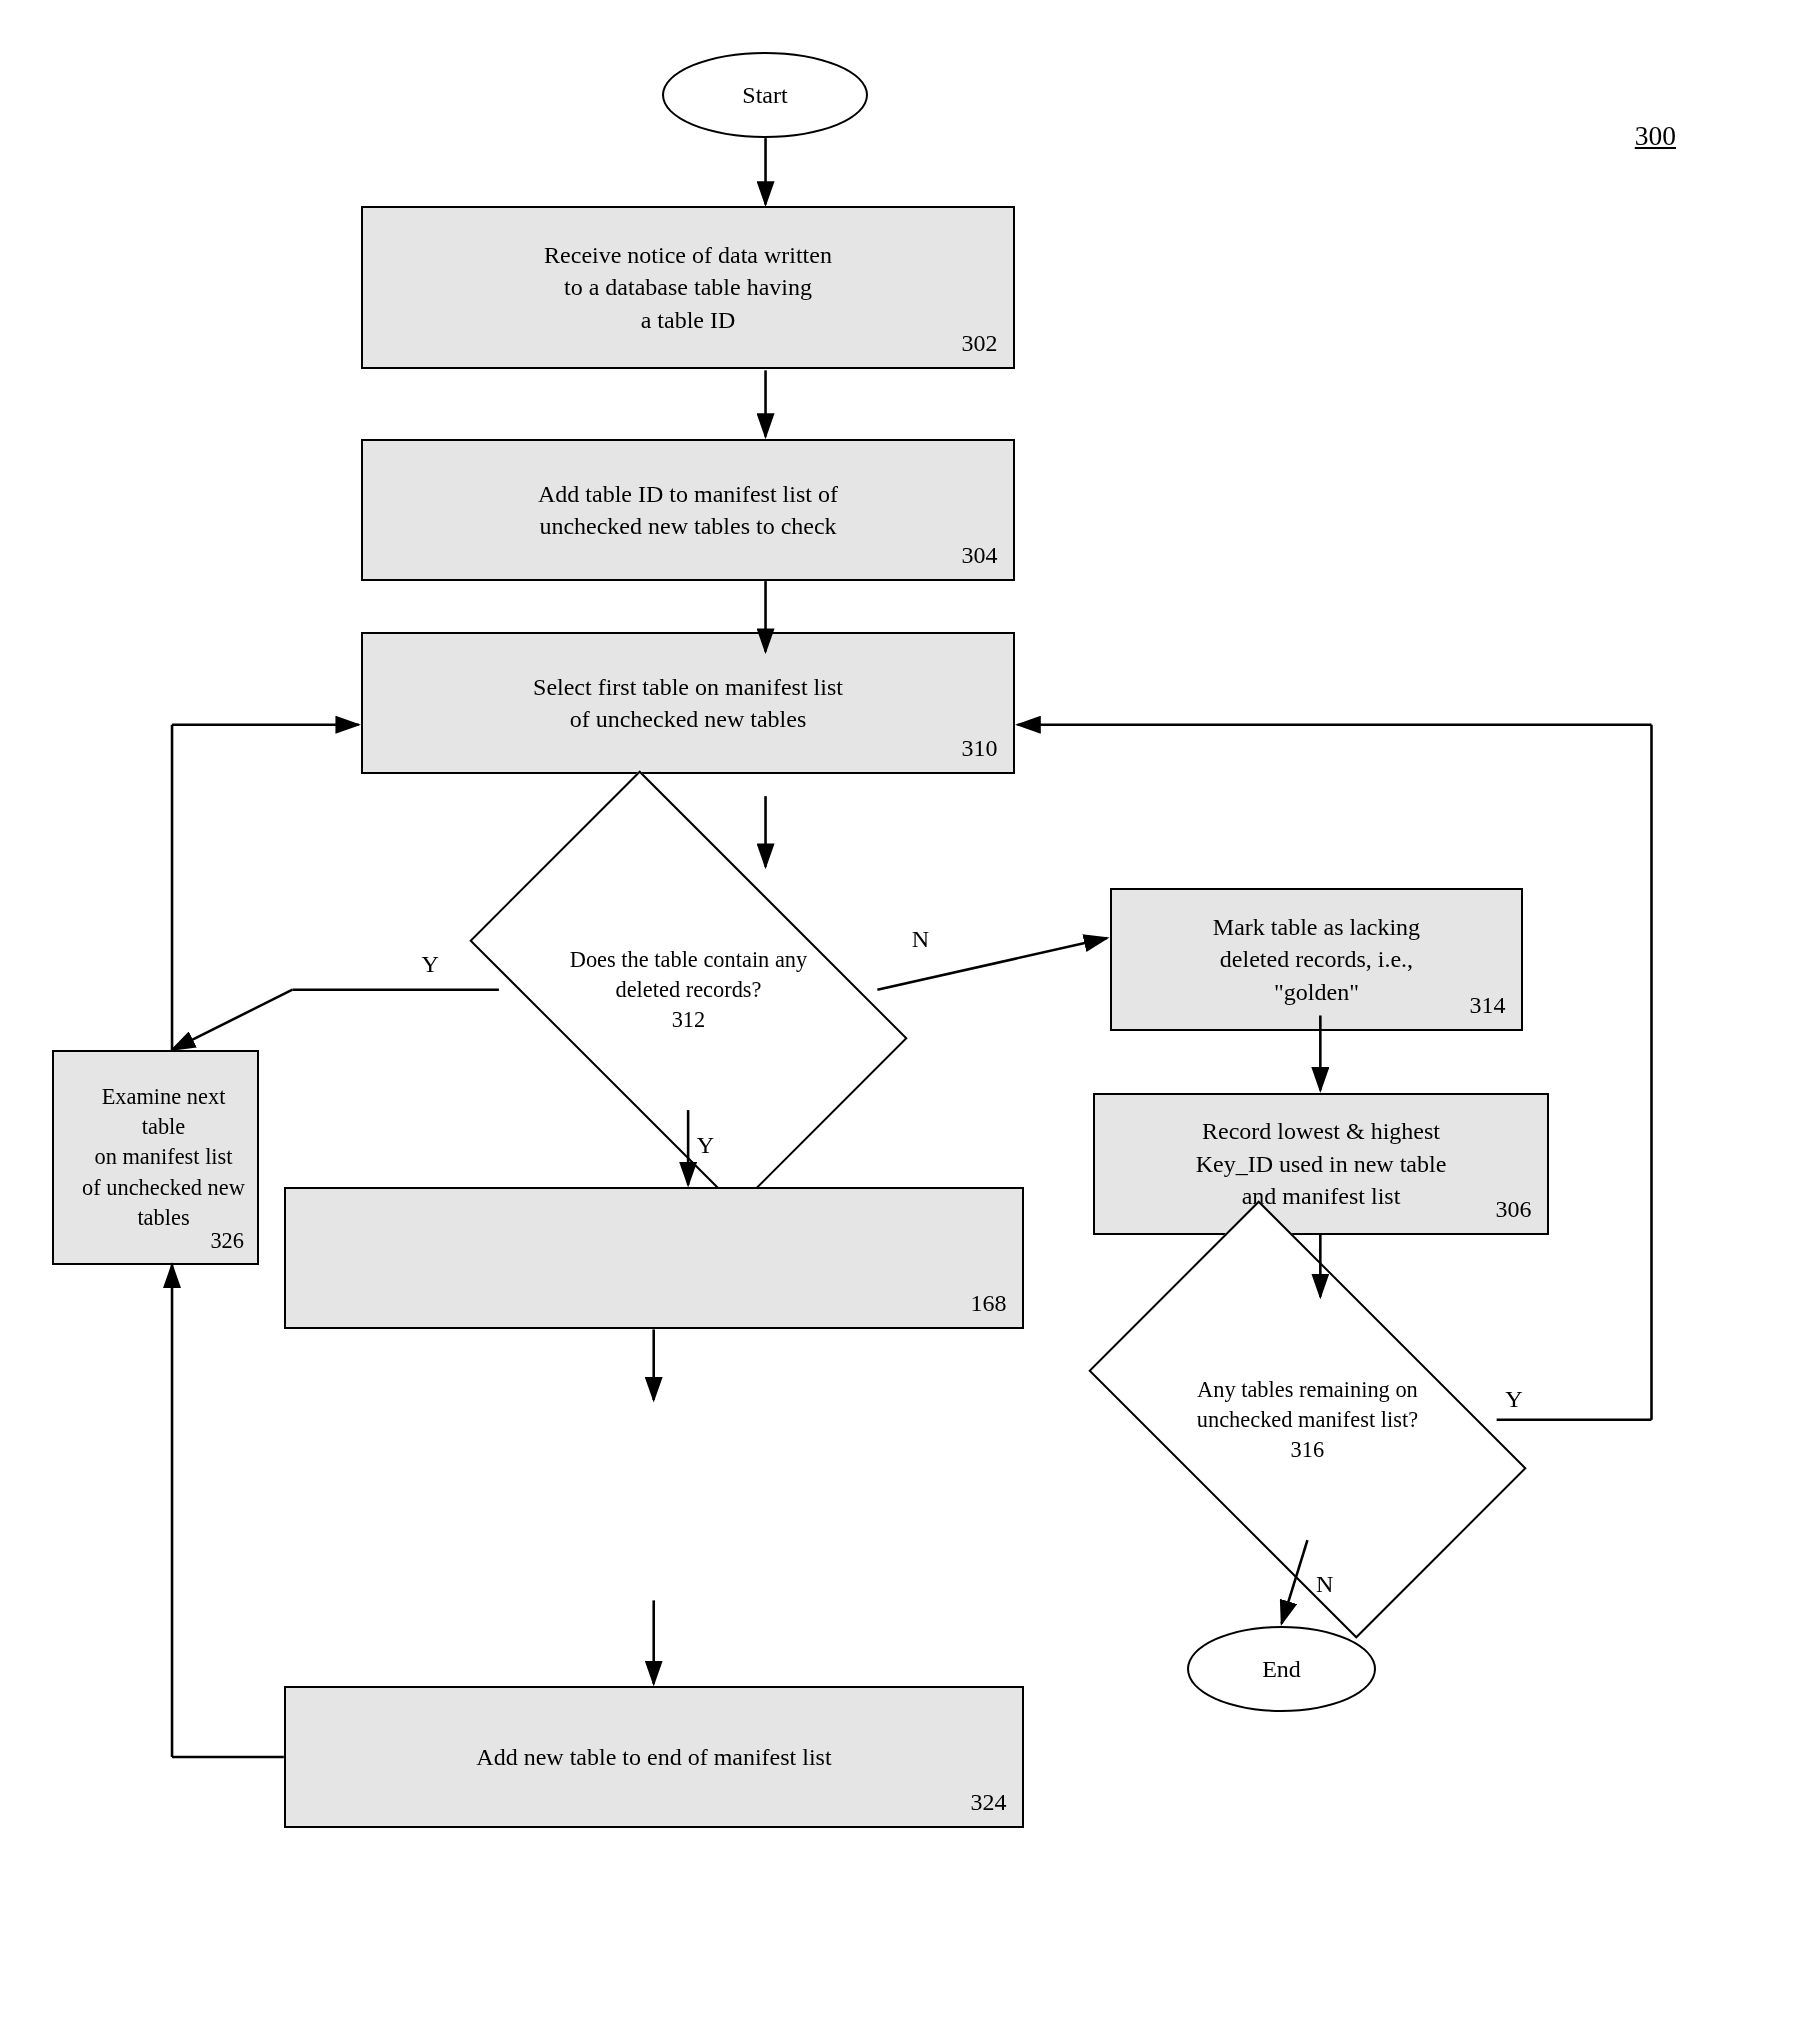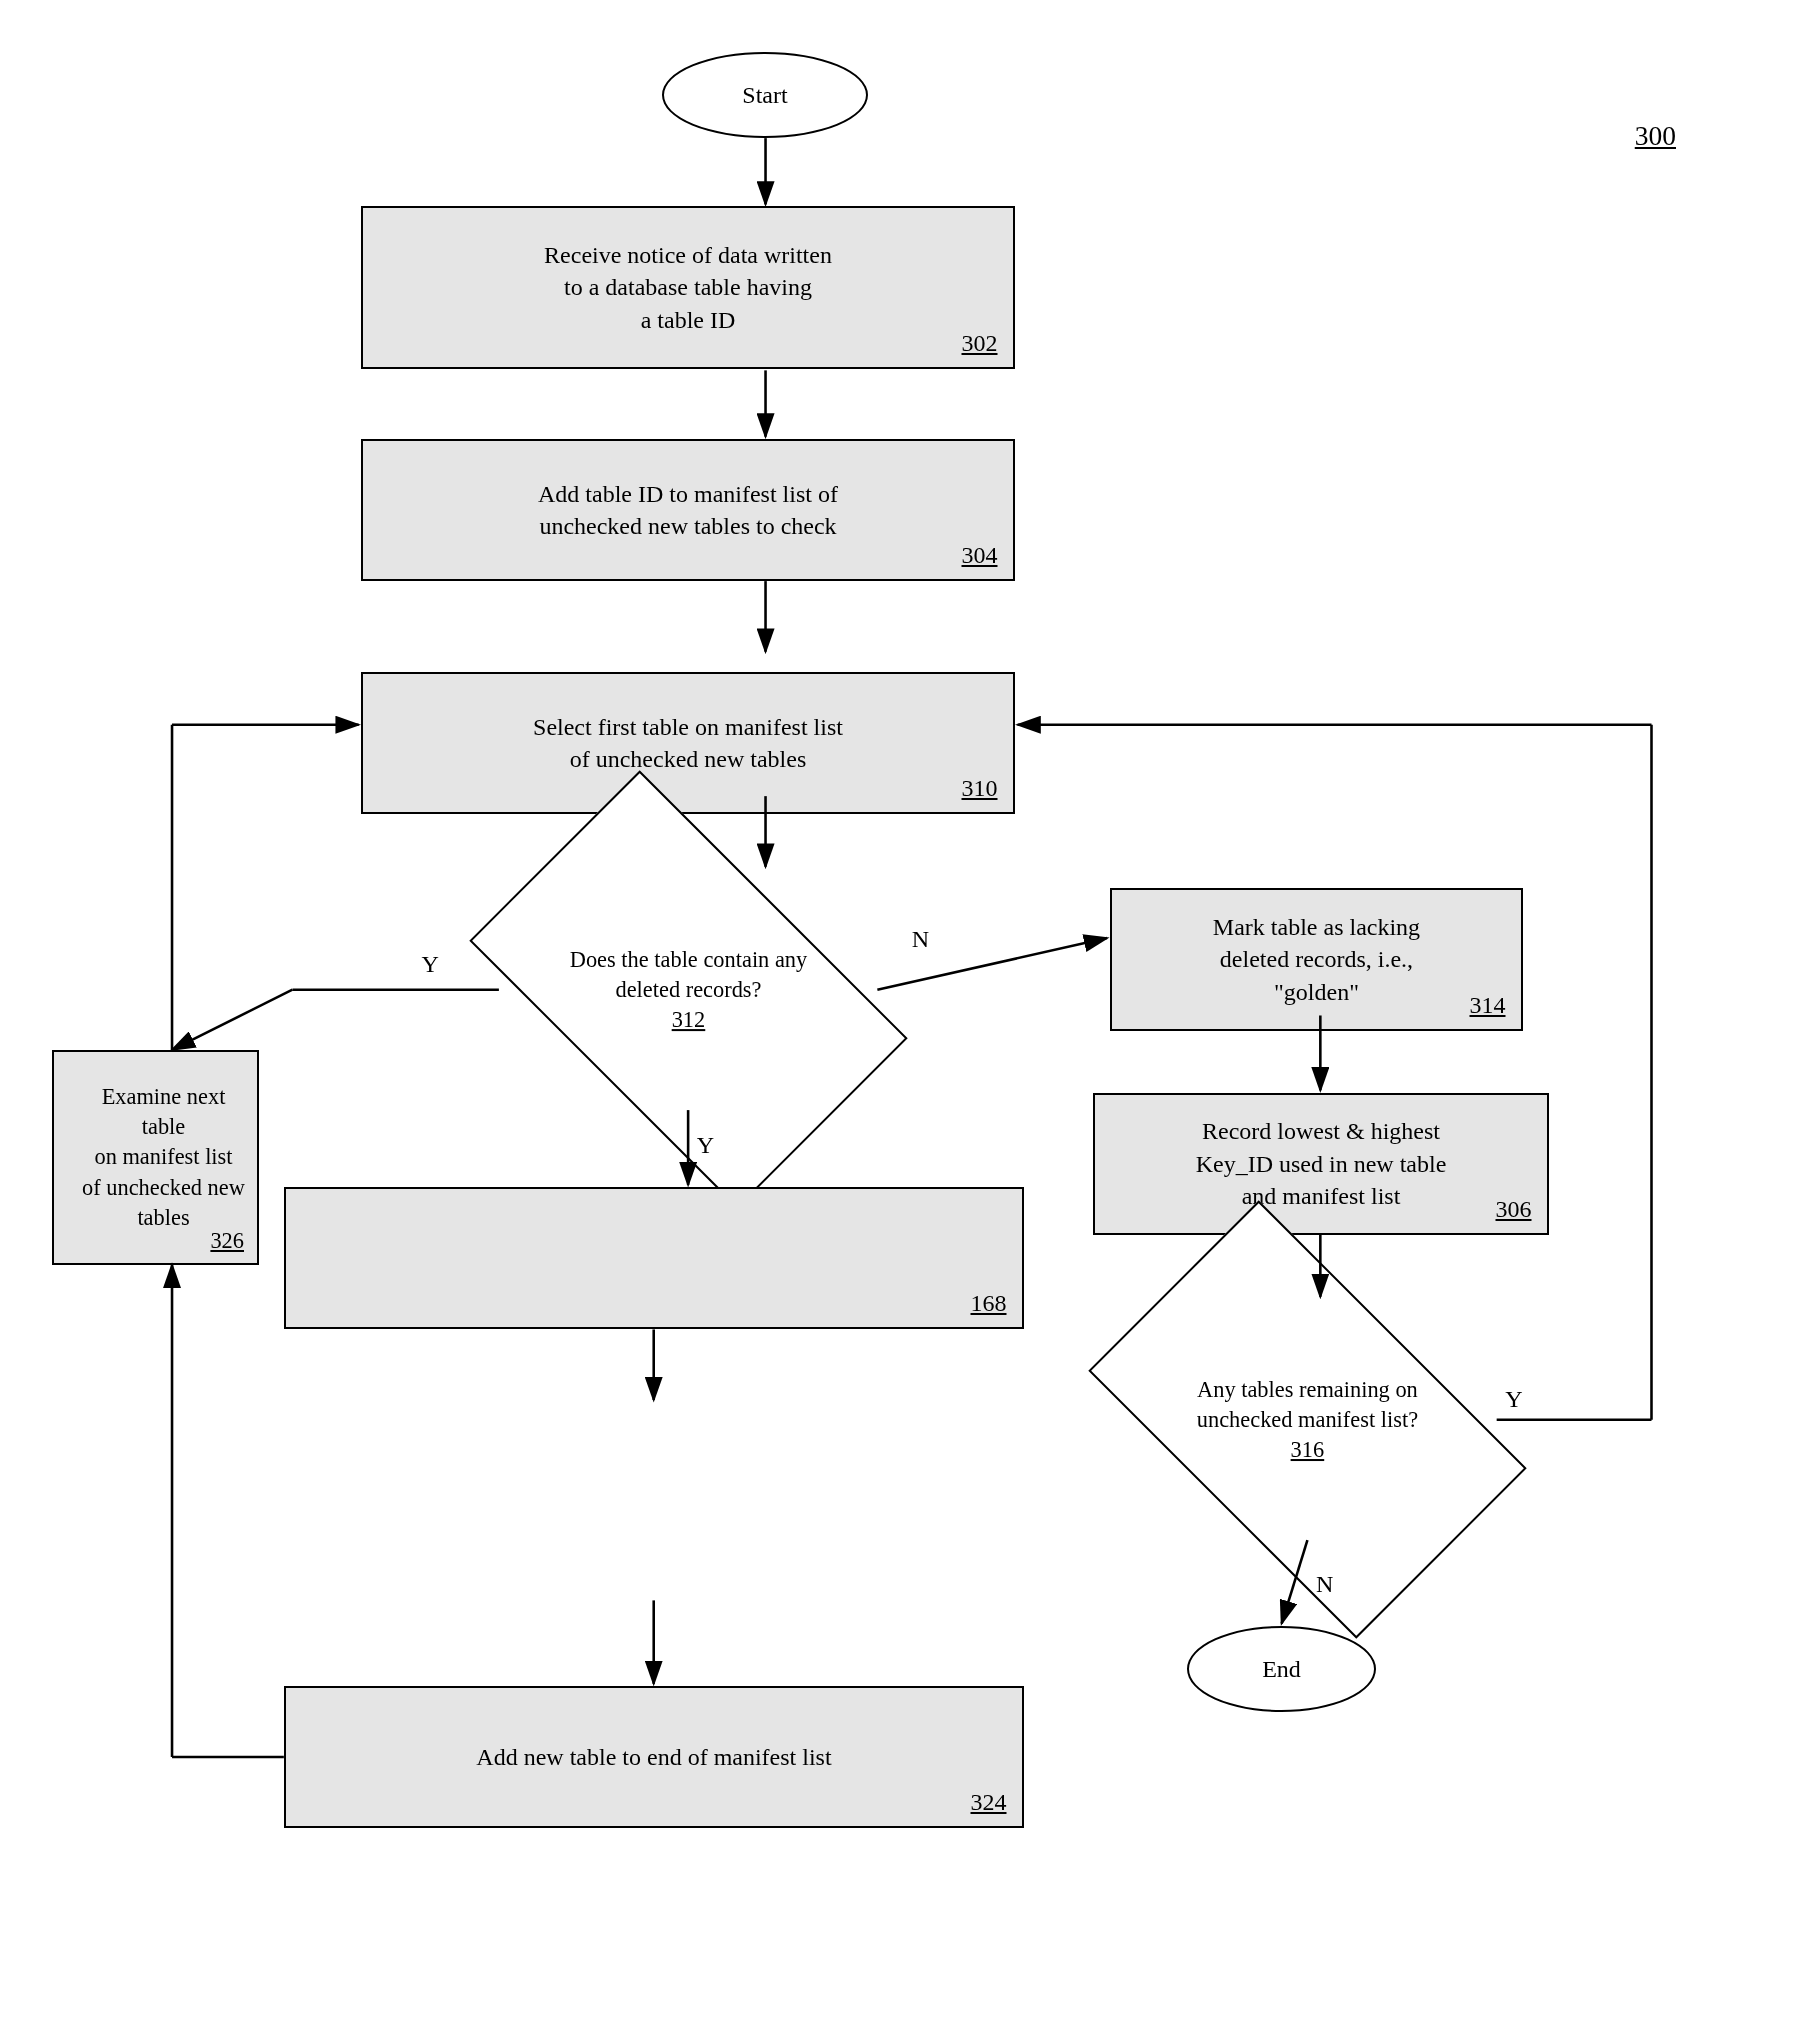--- a/index.html
+++ b/index.html
@@ -50,21 +50,20 @@
       line-height: 1.3;
     }
 
     .shape-text {
       font-size: 24px;
       line-height: 1.35;
       padding: 6.9px 12px;
     }
 
     .ref-num {
-      text-decoration: underline;
       font-size: 24px;
     }
 
     
     .arrows-svg {
       position: absolute;
       top: 0;
       left: 0;
       width: 1796px;
       height: 2043px;
@@ -92,21 +91,21 @@
   </div>
 
   <div class="shape rect" style="left:361px; top:439px; width:654px; height:142px;">
     <div class="shape-text">
       Add table ID to manifest list of<br>
       unchecked new tables to check
     </div>
     <span class="ref-num" style="position:absolute; right:15.5px; bottom:10.3px;">304</span>
   </div>
 
-  <div class="shape rect" style="left:361px; top:672px; width:654px; height:142px;">
+  <div class="shape rect" style="left:361px; top:632px; width:654px; height:142px;">
     <div class="shape-text">
       Select first table on manifest list<br>
       of unchecked new tables
     </div>
     <span class="ref-num" style="position:absolute; right:15.5px; bottom:10.3px;">310</span>
   </div>
 
   <div class="shape diamond" style="left:499px; top:869px; width:379px; height:241px;">
     <div class="diamond-content">
       <span style="font-size:22.4px; line-height:1.35;">Does the table contain any<br>deleted records?</span><br>

